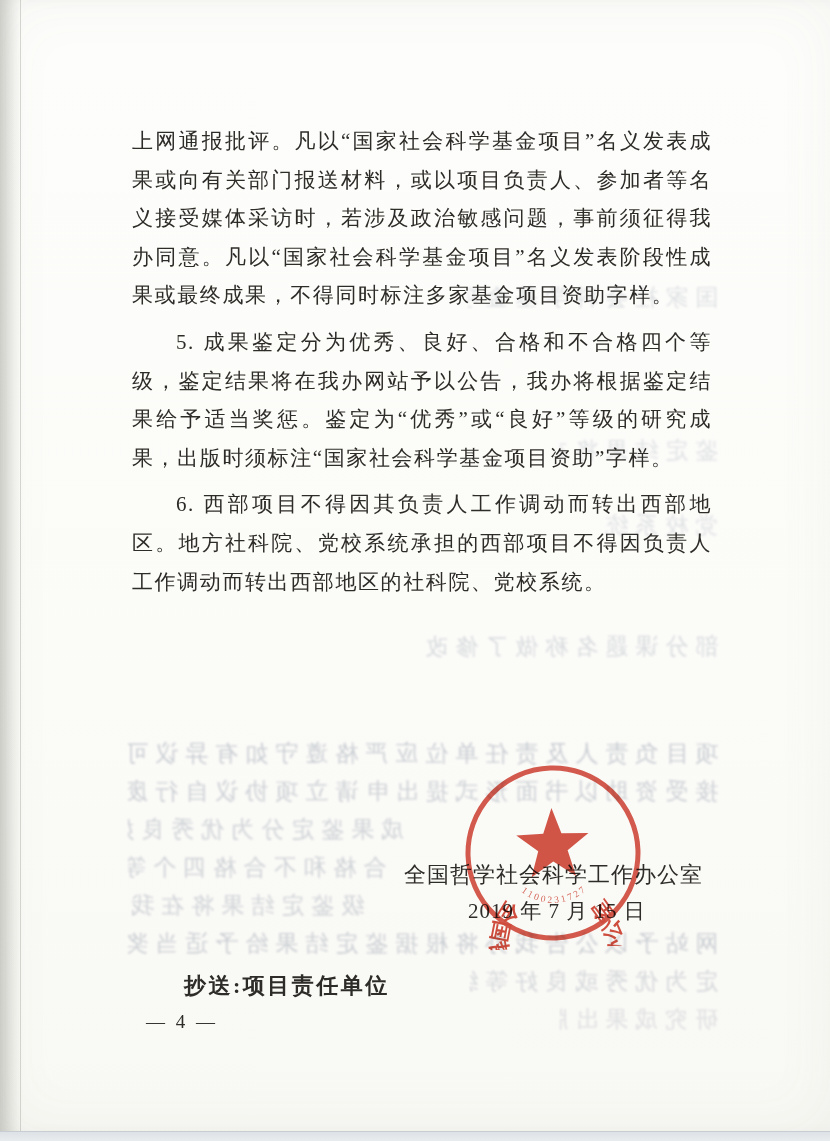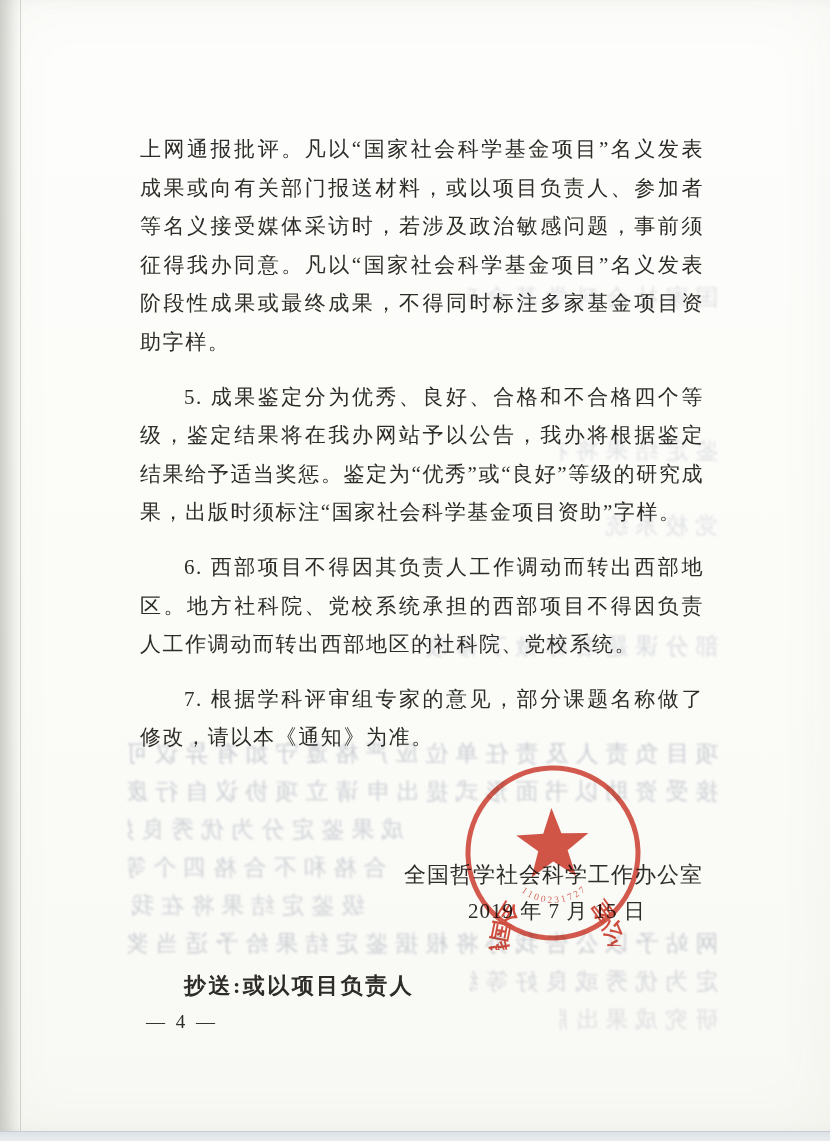--- a/index.html
+++ b/index.html
@@ -26,21 +26,21 @@
     border-top:1px solid rgba(140,150,160,.35);
   }
   
   .content{
     position:absolute;left:124px;top:114px;width:596px;
     color:var(--ink);
     font-size:21px;line-height:38.6px;letter-spacing:1.6px;
     text-align:justify;
     z-index:3;
   }
-  .content p{margin:16px;word-break:break-all;}
+  .content p{margin:8px;word-break:break-all;}
   .content p.indent{text-indent:44px;}
   
   .ghost-layer{position:absolute;inset:0;z-index:1;}
   .ghost{
     position:absolute;height:27px;overflow:hidden;white-space:nowrap;
     color:var(--ghost);
     font-size:23px;letter-spacing:7px;line-height:27px;
     transform:scaleX(-1);
     filter:blur(1.1px);
     pointer-events:none;
@@ -102,21 +102,20 @@
       <div class="ghost" style="top: 892px; left: 128px; width: 236px; opacity: 0.36;">级鉴定结果将在我办</div>
       <div class="ghost" style="top: 930px; left: 128px; width: 590px; opacity: 0.4;">网站予以公告我办将根据鉴定结果给予适当奖惩鉴</div>
       <div class="ghost" style="top: 968px; left: 470px; width: 248px; opacity: 0.32;">定为优秀或良好等级的</div>
       <div class="ghost" style="top: 1006px; left: 560px; width: 158px; opacity: 0.24;">研究成果出版时须</div>
     </div>
 
   <main class="content" id="paragraphs">
       <p class="para">上网通报批评。凡以“国家社会科学基金项目”名义发表成果或向有关部门报送材料，或以项目负责人、参加者等名义接受媒体采访时，若涉及政治敏感问题，事前须征得我办同意。凡以“国家社会科学基金项目”名义发表阶段性成果或最终成果，不得同时标注多家基金项目资助字样。</p>
       <p class="para indent">5. 成果鉴定分为优秀、良好、合格和不合格四个等级，鉴定结果将在我办网站予以公告，我办将根据鉴定结果给予适当奖惩。鉴定为“优秀”或“良好”等级的研究成果，出版时须标注“国家社会科学基金项目资助”字样。</p>
       <p class="para indent">6. 西部项目不得因其负责人工作调动而转出西部地区。地方社科院、党校系统承担的西部项目不得因负责人工作调动而转出西部地区的社科院、党校系统。</p>
-      <p class="para indent">7. 根据学科评审组专家的意见，部分课题名称做了修改，请以本《通知》为准。</p>
     </main>
 
   <div class="signature">全国哲学社会科学工作办公室</div>
   <div class="date">2019 年 7 月 15 日</div>
 
   <div class="seal">
     <svg viewBox="0 0 190 190" xmlns="http://www.w3.org/2000/svg">
       <defs>
         <path id="ringPath" d="M 49.75 140.25 A 64 64 0 1 0 140.25 140.25" fill="none"></path>
         <path id="codePath" d="M 51.7 120 A 50 50 0 0 0 138.3 120" fill="none"></path>
@@ -125,17 +124,17 @@
       <polygon class="star" points="95,50 104.1,75.5 131.1,76.3 109.7,92.8 117.3,118.7 95,103.5 72.7,118.7 80.3,92.8 58.9,76.3 85.9,75.5"></polygon>
       <text class="ring-text" text-anchor="middle">
         <textPath href="#ringPath" startOffset="50%">全国哲学社会科学工作办公室</textPath>
       </text>
       <text class="code-text" text-anchor="middle">
         <textPath href="#codePath" startOffset="50%">1100231727</textPath>
       </text>
     </svg>
   </div>
 
-  <div class="cc">抄送:或以项目负责人</div>
+  <div class="cc">抄送:项目责任单位</div>
   <div class="pageno">— 4 —</div>
 
 </div>
 <div class="edge-bottom" style="position:absolute;left:0;right:0;bottom:0;height:9px;background:linear-gradient(180deg,#dde2e6,#e9ecef);border-top:1px solid rgba(140,150,160,.35);"></div>
 
 </body></html>

